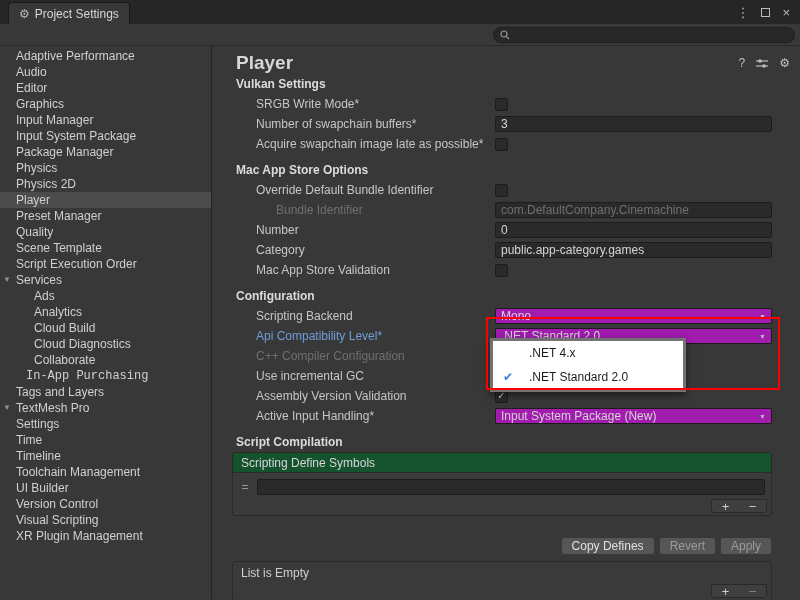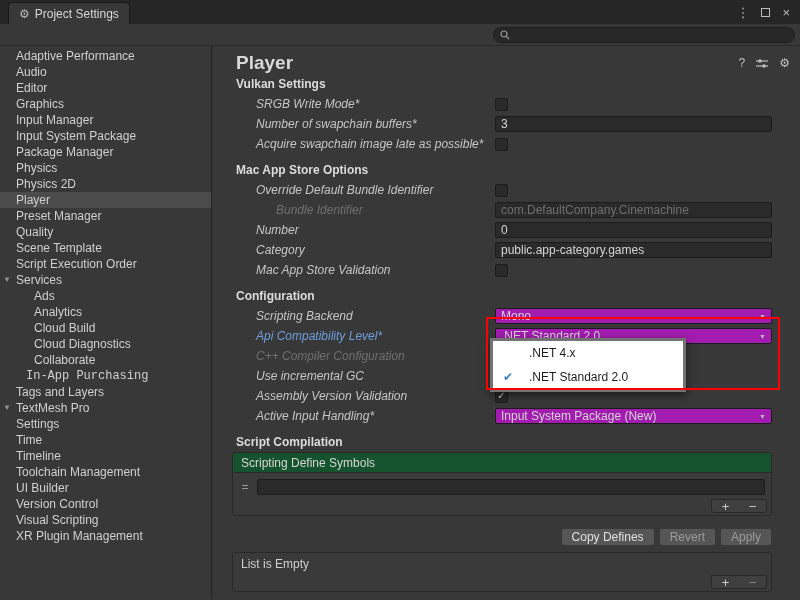--- a/index.html
+++ b/index.html
@@ -26,21 +26,21 @@
   .side-item.selected{background:#4c4c4c;}
   .fold{position:absolute;left:3px;top:3px;font-size:8px;color:#909090;width:10px;}
   
   .main{flex:1;position:relative;padding-left:20px;background:#383838;}
   .main-title-row{height:28px;display:flex;align-items:center;padding:6px 10px 0 4px;}
   .main-title{font-size:19px;font-weight:bold;color:#d8d8d8;}
   .header-icons{margin-left:auto;display:flex;gap:11px;align-items:center;color:#c0c0c0;}
   .hicon{font-size:12px;}
   .row{height:20px;display:flex;align-items:center;}
   .sect{height:20px;display:flex;align-items:center;font-weight:bold;color:#dcdcdc;padding-left:4px;}
-  .lbl{width:263px;padding-left:24px;color:#c6c6c6;white-space:nowrap;overflow:hidden;font-style:italic;}
+  .lbl{width:263px;padding-left:24px;color:#c6c6c6;white-space:nowrap;overflow:hidden;}
   .lbl.ind2{padding-left:44px;}
   .lbl.dis{color:#6f6f6f;}
   .lbl.blue{color:#6f9edb;}
   .ctrl{width:277px;display:flex;align-items:center;}
   .gap{height:6px;}
   .field{flex:1;height:16px;background:#2a2a2a;border:1px solid #1c1c1c;border-radius:2px;padding:0 5px;display:flex;align-items:center;color:#d4d4d4;white-space:nowrap;overflow:hidden;}
   .field.disabled{color:#6f6f6f;}
   .dropdown{flex:1;height:16px;background:#a21caf;border:1px solid #1c1c1c;border-radius:2px;padding:0 5px;display:flex;align-items:center;justify-content:space-between;color:#d4d4d4;white-space:nowrap;}
   .caret{font-size:7px;color:#b8b8b8;margin-left:6px;}
   .checkbox{width:13px;height:13px;background:#2a2a2a;border:1px solid #1c1c1c;border-radius:2px;display:flex;align-items:center;justify-content:center;font-size:10px;color:#d8d8d8;line-height:1;}
@@ -50,21 +50,21 @@
   .popup-check{position:absolute;left:10px;color:#3b7fd4;font-size:12px;}
   .redbox{position:absolute;left:274px;top:271px;width:294px;height:73px;border:2px solid #ff0000;z-index:5;pointer-events:none;}
   
   .listbox{width:540px;background:#3a3a3a;border:1px solid #292929;border-radius:3px;}
   .listbox-header{height:20px;background:#14532d;border-bottom:1px solid #292929;display:flex;align-items:center;padding-left:8px;color:#d6d6d6;border-radius:3px 3px 0 0;}
   .listbox-body{padding:6px 6px 4px 6px;display:flex;align-items:center;gap:6px;}
   .handle{width:12px;text-align:center;color:#9a9a9a;}
   .listbox-footer{height:16px;display:flex;justify-content:flex-end;padding-right:4px;padding-bottom:2px;}
   .mini{width:56px;background:#3f3f3f;border:1px solid #292929;border-radius:0 0 3px 3px;display:flex;align-items:center;justify-content:space-around;color:#cfcfcf;font-size:13px;line-height:1;}
   .mini .dim{color:#8a8a8a;}
-  .btn-row{display:flex;justify-content:flex-end;gap:4px;width:540px;margin-top:12px;}
+  .btn-row{display:flex;justify-content:flex-end;gap:4px;width:540px;margin-top:21px;}
   .btn{height:18px;padding:0 10px;background:#565656;border:1px solid #393939;border-radius:3px;color:#e0e0e0;display:flex;align-items:center;}
   .btn.dim{color:#9b9b9b;}
   .empty-row{height:22px;display:flex;align-items:center;padding-left:8px;color:#cfcfcf;}
 </style>
 </head>
 <body>
 
 <div class="window">
 
   <div class="titlebar">

